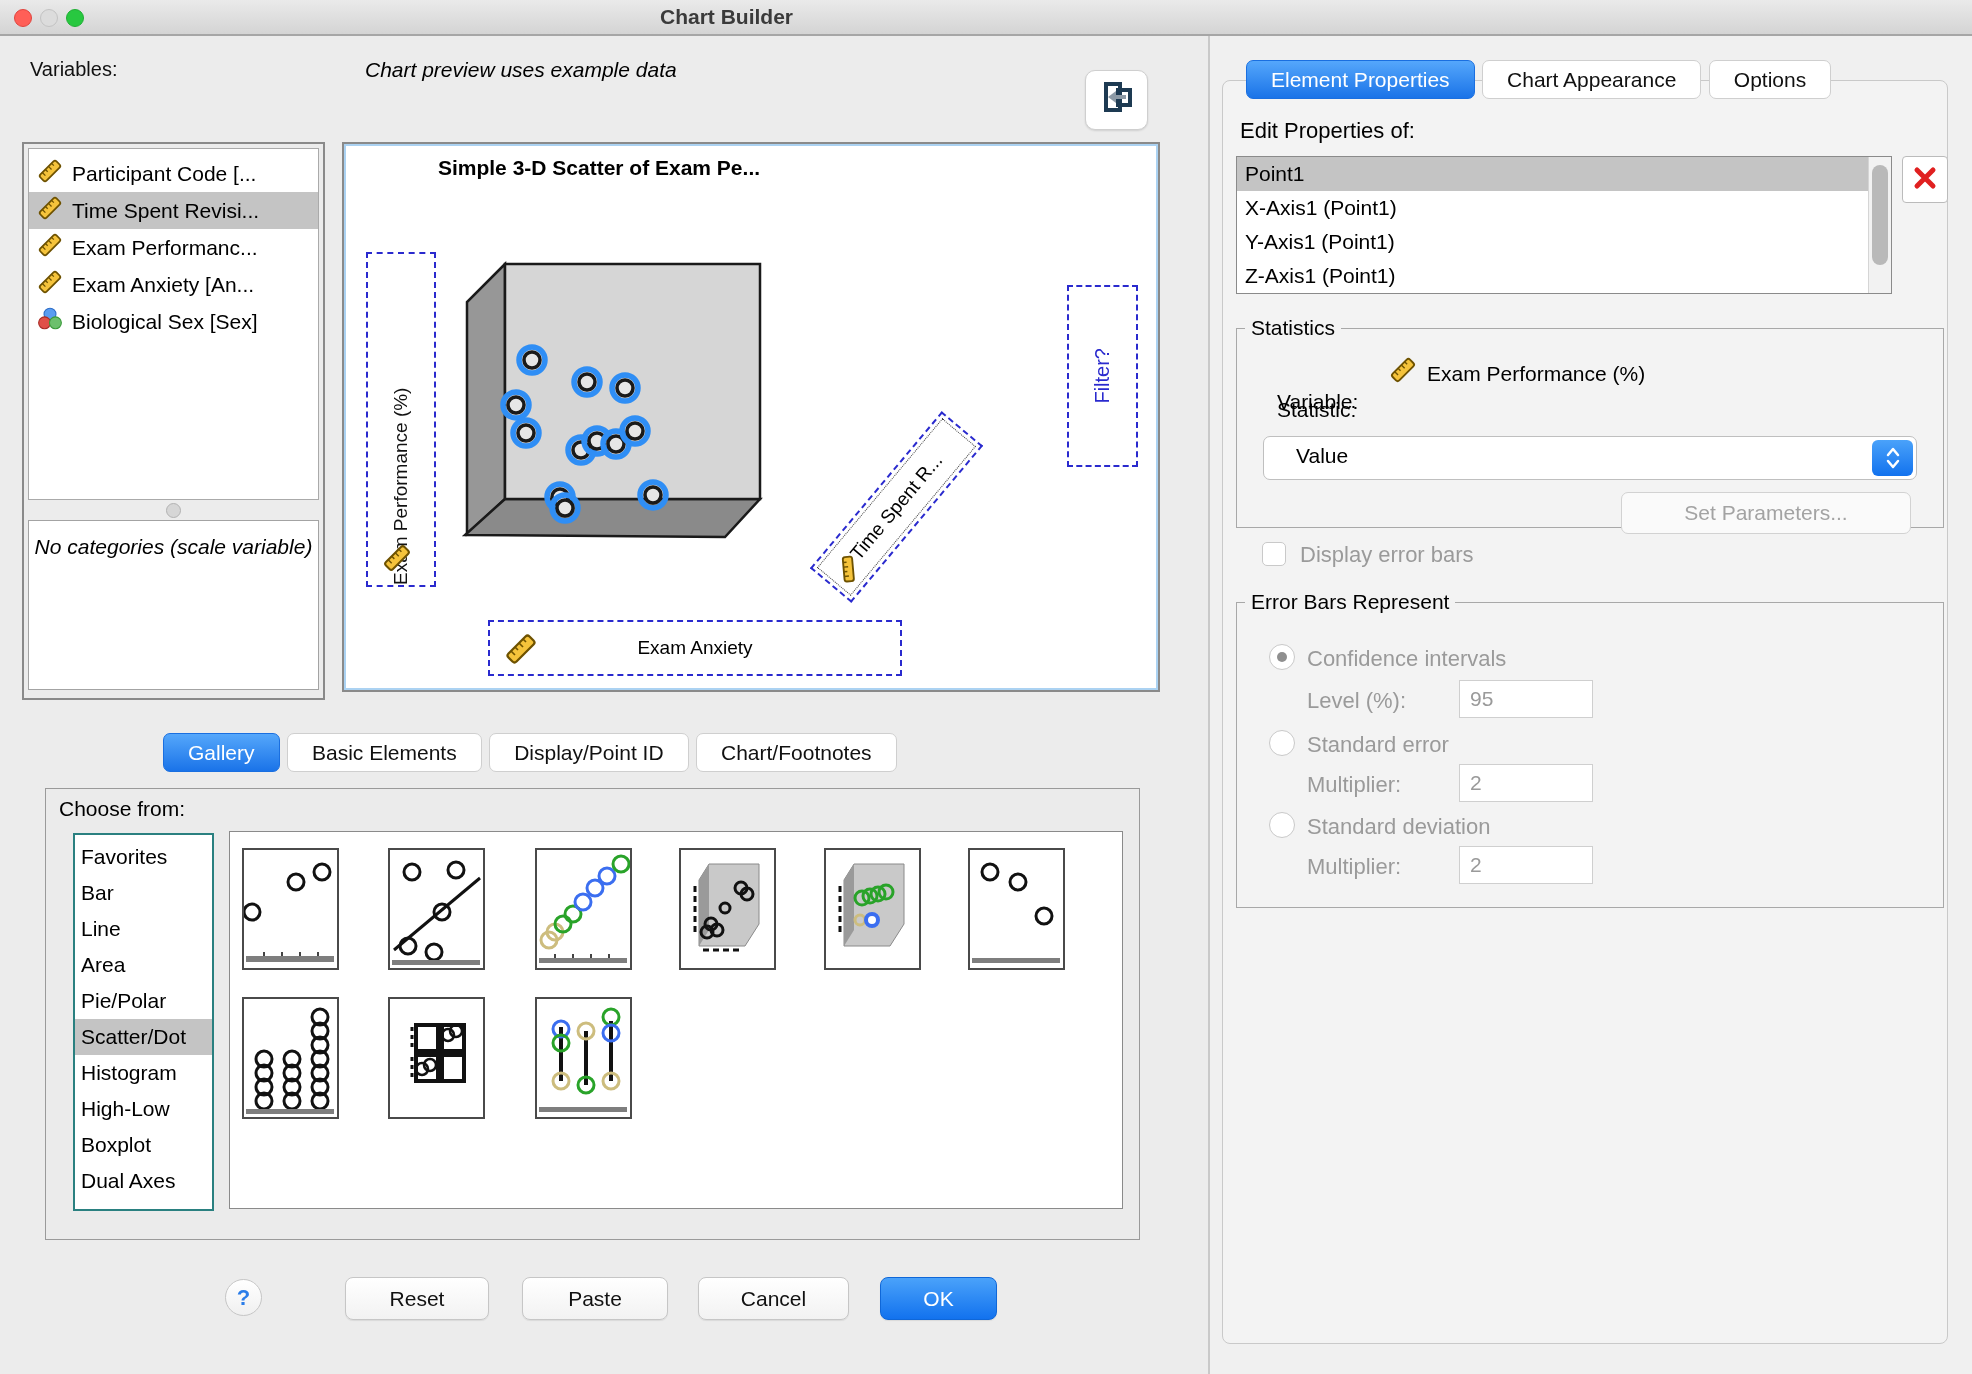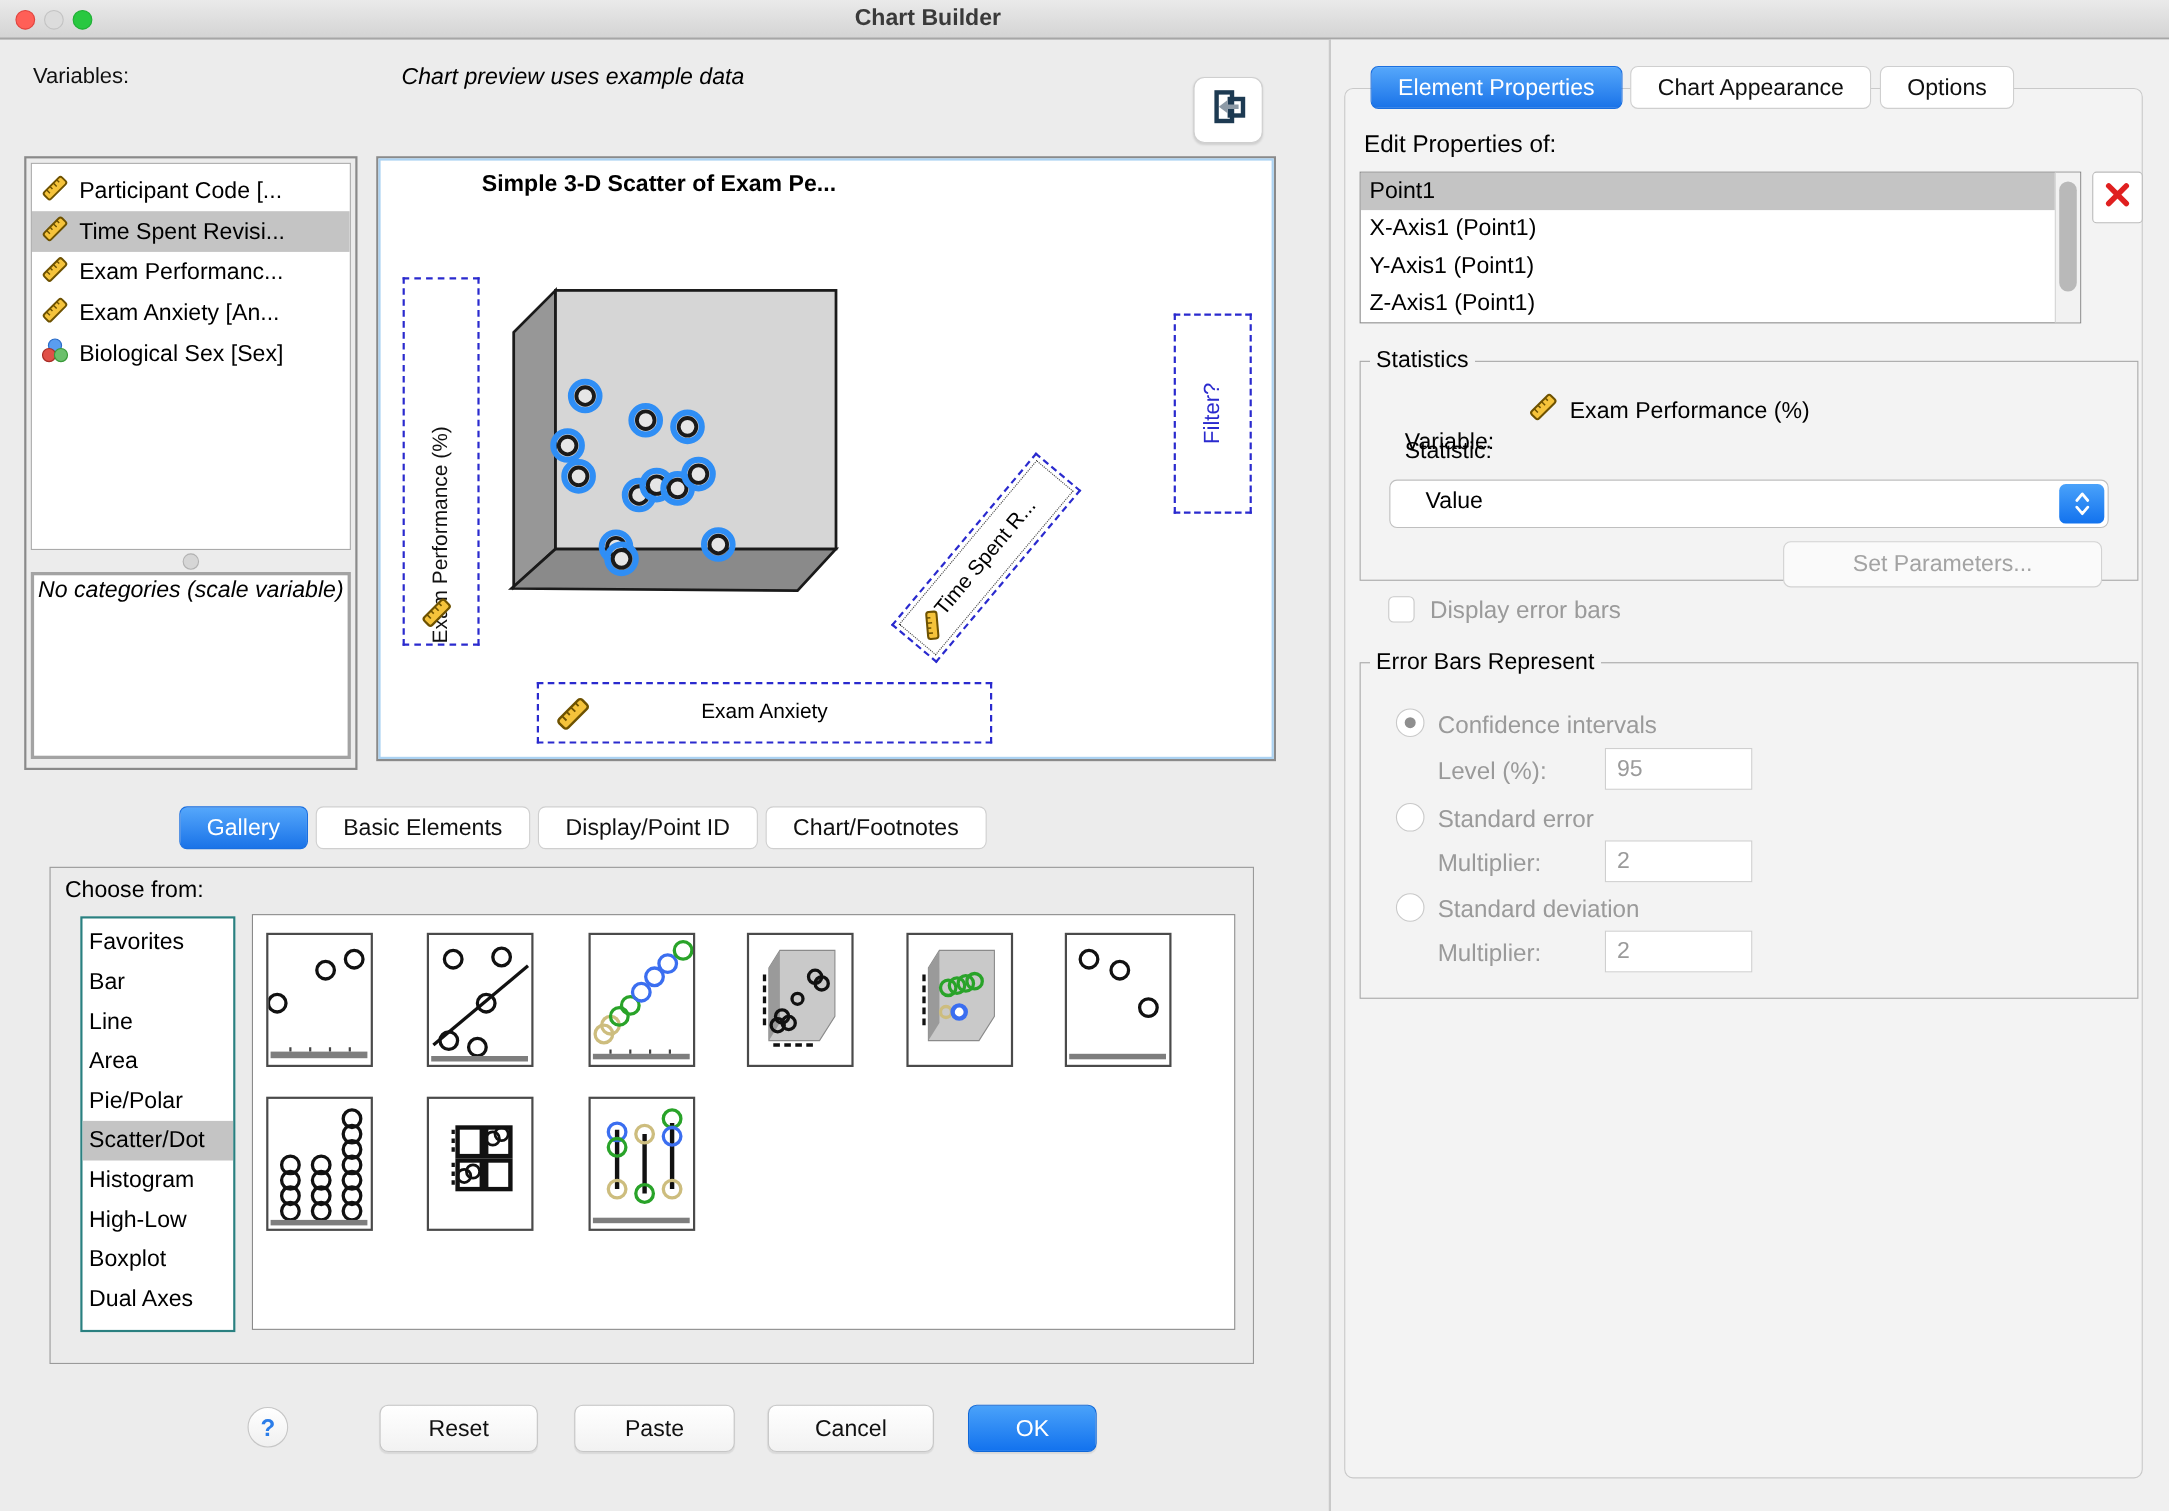--- a/index.html
+++ b/index.html
@@ -7,40 +7,40 @@
   body { font-family:"Liberation Sans", sans-serif; background:#ececec; }
   .window { position:relative; width:1972px; height:1374px; background:#ececec; overflow:hidden; }
 
   
   .titlebar { position:absolute; left:0; top:0; width:1972px; height:36px;
     background:linear-gradient(#eaeaea,#d4d4d4); border-bottom:2px solid #a6a6a6; }
   .tl { position:absolute; top:9px; width:18px; height:18px; border-radius:50%; }
   .tl.red   { left:14px;  background:#ff5f57; border:1px solid #e0443e; }
   .tl.gray  { left:40px;  background:#dcdcdc; border:1px solid #c3c3c3; }
   .tl.green { left:66px;  background:#28c840; border:1px solid #1faf34; }
-  .win-title { position:absolute; left:660px; top:5px; width:250px; text-align:right;
+  .win-title { position:absolute; left:660px; top:5px; width:250px; text-align:left;
     font-size:21px; font-weight:bold; color:#3a3a3a; }
 
   
   .lbl { font-size:20px; color:#111; }
   .variables-label { position:absolute; left:30px; top:58px; }
   .preview-note { position:absolute; left:365px; top:58px; font-size:21px; font-style:italic; }
   .assign-btn { position:absolute; left:1085px; top:70px; width:63px; height:60px;
     background:#fff; border:1px solid #cfcfcf; border-radius:10px;
     box-shadow:0 1px 2px rgba(0,0,0,.12); display:flex; align-items:center; justify-content:center; }
 
   
   .left-wrap { position:absolute; left:22px; top:142px; width:303px; height:558px;
     border:2px solid #8a8a8a; background:#ececec; padding:4px; }
   .var-list { background:#fff; border:1px solid #aaa; height:352px; overflow:hidden; padding-top:6px; }
   .var-row { display:flex; align-items:center; height:37px; padding-left:8px; gap:9px; font-size:21px; }
   .var-row.selected { background:#c4c4c4; }
   .splitter { height:20px; display:flex; align-items:center; justify-content:center; }
   .splitter-dot { width:15px; height:15px; border-radius:50%; background:#d6d6d6; border:1px solid #b2b2b2; }
-  .cat-box { background:#fff; border:3px solid #a3a3a3; height:170px; }
+  .cat-box { background:#fff; border:1px solid #a3a3a3; height:170px; padding-top:12px; }
   .cat-note { font-size:21px; font-style:italic; text-align:center; line-height:1.3; }
 
   
   .preview { position:absolute; left:342px; top:142px; width:818px; height:550px;
     border:2px solid #8a8a8a; background:#fff; }
   .preview-inner { position:absolute; inset:0; border:2px solid #abd2f2; }
   .preview-title { position:absolute; left:55px; top:12px; width:400px; text-align:center;
     font-size:21px; font-weight:bold; }
   .axis-box { position:absolute; border:2px dashed #2a2ace; display:flex; align-items:center; justify-content:center; }
   .ybox { left:22px; top:108px; width:70px; height:335px; flex-direction:column; }

